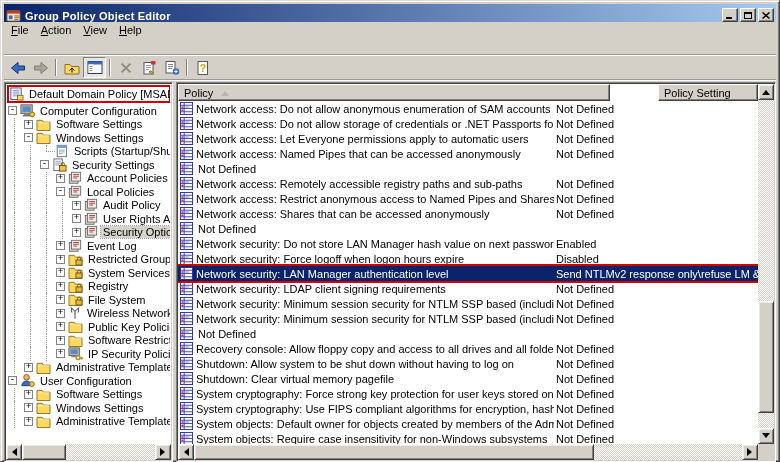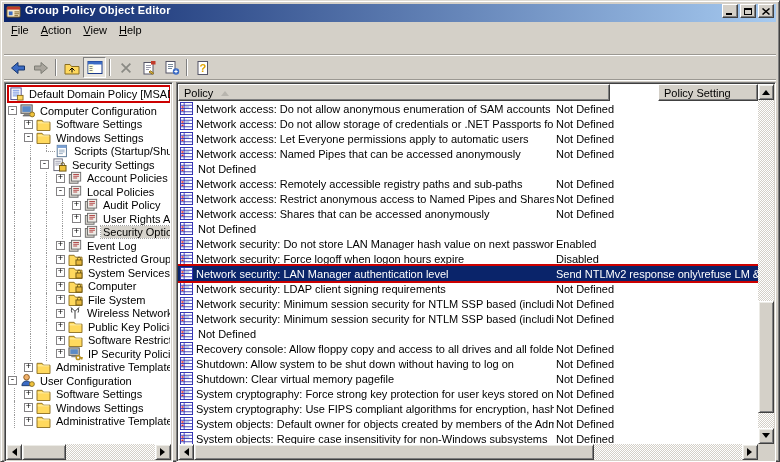--- a/index.html
+++ b/index.html
@@ -12,21 +12,21 @@
   :root { --bg:#d4d0c8; --sel:#0a246a; --ann:#cc0000; --tb1:#0a246a; --tb2:#a6caf0; }
 
   .window {
     position:absolute; inset:0; background:var(--bg); padding:3px;
     border:1px solid; border-color:#dfdcd5 #404040 #404040 #dfdcd5;
     box-shadow: inset 1px 1px 0 #fff, inset -1px -1px 0 #808080;
   }
 
   
   .titlebar {
-    height:18px; display:flex; align-items:flex-start; padding:0 2px;
+    height:18px; display:flex; align-items:flex-end; padding:0 2px;
     background:linear-gradient(to right, var(--tb1), var(--tb2));
   }
   .titlebar .wicon { width:16px; height:14px; flex:none; display:flex; align-items:center; }
   .titlebar .title { flex:1; color:#fff; font-weight:bold; font-size:11px; margin-left:3px;
     white-space:nowrap; overflow:hidden; letter-spacing:.2px; }
   .tb-btn {
     width:16px; height:14px; margin-left:2px; flex:none;
     background:var(--bg); border:1px solid; border-color:#fff #404040 #404040 #fff;
     box-shadow: inset -1px -1px 0 #808080;
     display:flex; align-items:center; justify-content:center;
@@ -427,21 +427,21 @@
             <span class="tg"></span>
             <span class="tg"></span>
             <span class="exp">+</span>
             <span class="ticon">
               <svg width="15" height="13" viewBox="0 0 16 14">
                 <path d="M1 2.5h5.5l1.5 2H15v9H1z" fill="#ffd95e" stroke="#8a6d1f"></path>
                 <rect x="8.5" y="7.5" width="6.5" height="5.5" fill="#e7b73c" stroke="#6b5512"></rect>
                 <path d="M10.2 7.5V6a1.6 1.6 0 013.2 0v1.5" fill="none" stroke="#6b5512"></path>
               </svg>
             </span>
-            <span class="tlabel">Computer</span>
+            <span class="tlabel">Registry</span>
           </div>
           <div class="tree-row">
             <span class="tg"></span>
             <span class="tg"></span>
             <span class="tg"></span>
             <span class="exp">+</span>
             <span class="ticon">
               <svg width="15" height="13" viewBox="0 0 16 14">
                 <path d="M1 2.5h5.5l1.5 2H15v9H1z" fill="#ffd95e" stroke="#8a6d1f"></path>
                 <rect x="8.5" y="7.5" width="6.5" height="5.5" fill="#e7b73c" stroke="#6b5512"></rect>

